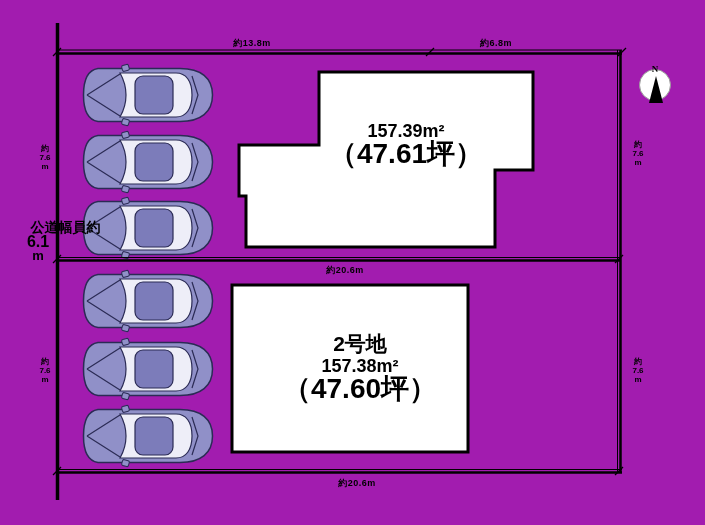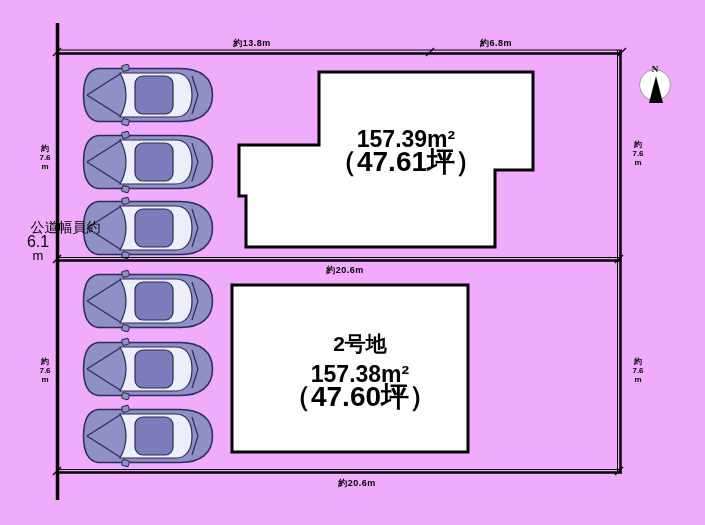--- a/index.html
+++ b/index.html
@@ -1,40 +1,40 @@
 <!DOCTYPE html>
 <html><head>
 <meta charset="utf-8">
 <style>
   html,body{margin:0;padding:0;background:#fff;}
   #stage{
-    position:relative;width:705px;height:525px;background:#f0abfc;overflow:hidden;
+    position:relative;width:705px;height:525px;background:#a21caf;overflow:hidden;
     font-family:"Liberation Sans","DejaVu Sans",sans-serif;color:#000;
   }
   #plan-svg{position:absolute;left:0;top:0;overflow:visible;}
   .lbl{position:absolute;font-weight:bold;white-space:nowrap;}
   .dim-h{font-size:9px;transform:translateX(-50%);letter-spacing:0.5px;}
   .side-dim{
     width:22px;text-align:center;font-size:8px;line-height:9px;font-weight:bold;
   }
   .side-dim span{display:block;}
   .road-label{
-    left:25px;top:220px;width:26px;text-align:center;font-weight:normal;
+    left:25px;top:220px;width:26px;text-align:center;font-weight:bold;
   }
   .road-label .vchars{
     width:15px;margin:0 auto;font-size:14px;line-height:15px;
     word-break:break-all;text-align:center;
   }
   .road-label .hval{font-size:16px;line-height:14px;}
   .road-label .hunit{font-size:13px;line-height:14px;}
   .lot-label{
     text-align:center;transform:translateX(-50%);font-weight:bold;
   }
   .lot-label .lot-name{font-size:21px;line-height:23px;}
-  .lot-label .lot-area{font-size:23px;line-height:23px;margin-top:8px;}
+  .lot-label .lot-area{font-size:18px;line-height:23px;}
   .lot-label .lot-tsubo{font-size:28px;line-height:22px;}
   .compass-n{
     font-family:"Liberation Serif","DejaVu Serif",serif;
     font-size:9px;font-weight:bold;transform:translateX(-50%);
   }
   
   .car-body{fill:#9090c8;stroke:#2b2b55;stroke-width:1.5;}
   .car-glass{fill:#eeeef8;stroke:#2b2b55;stroke-width:1.2;}
   .car-roof{fill:#7c7cba;stroke:#2b2b55;stroke-width:1.2;}
   .car-line{stroke:#2b2b55;stroke-width:1.2;fill:none;}

